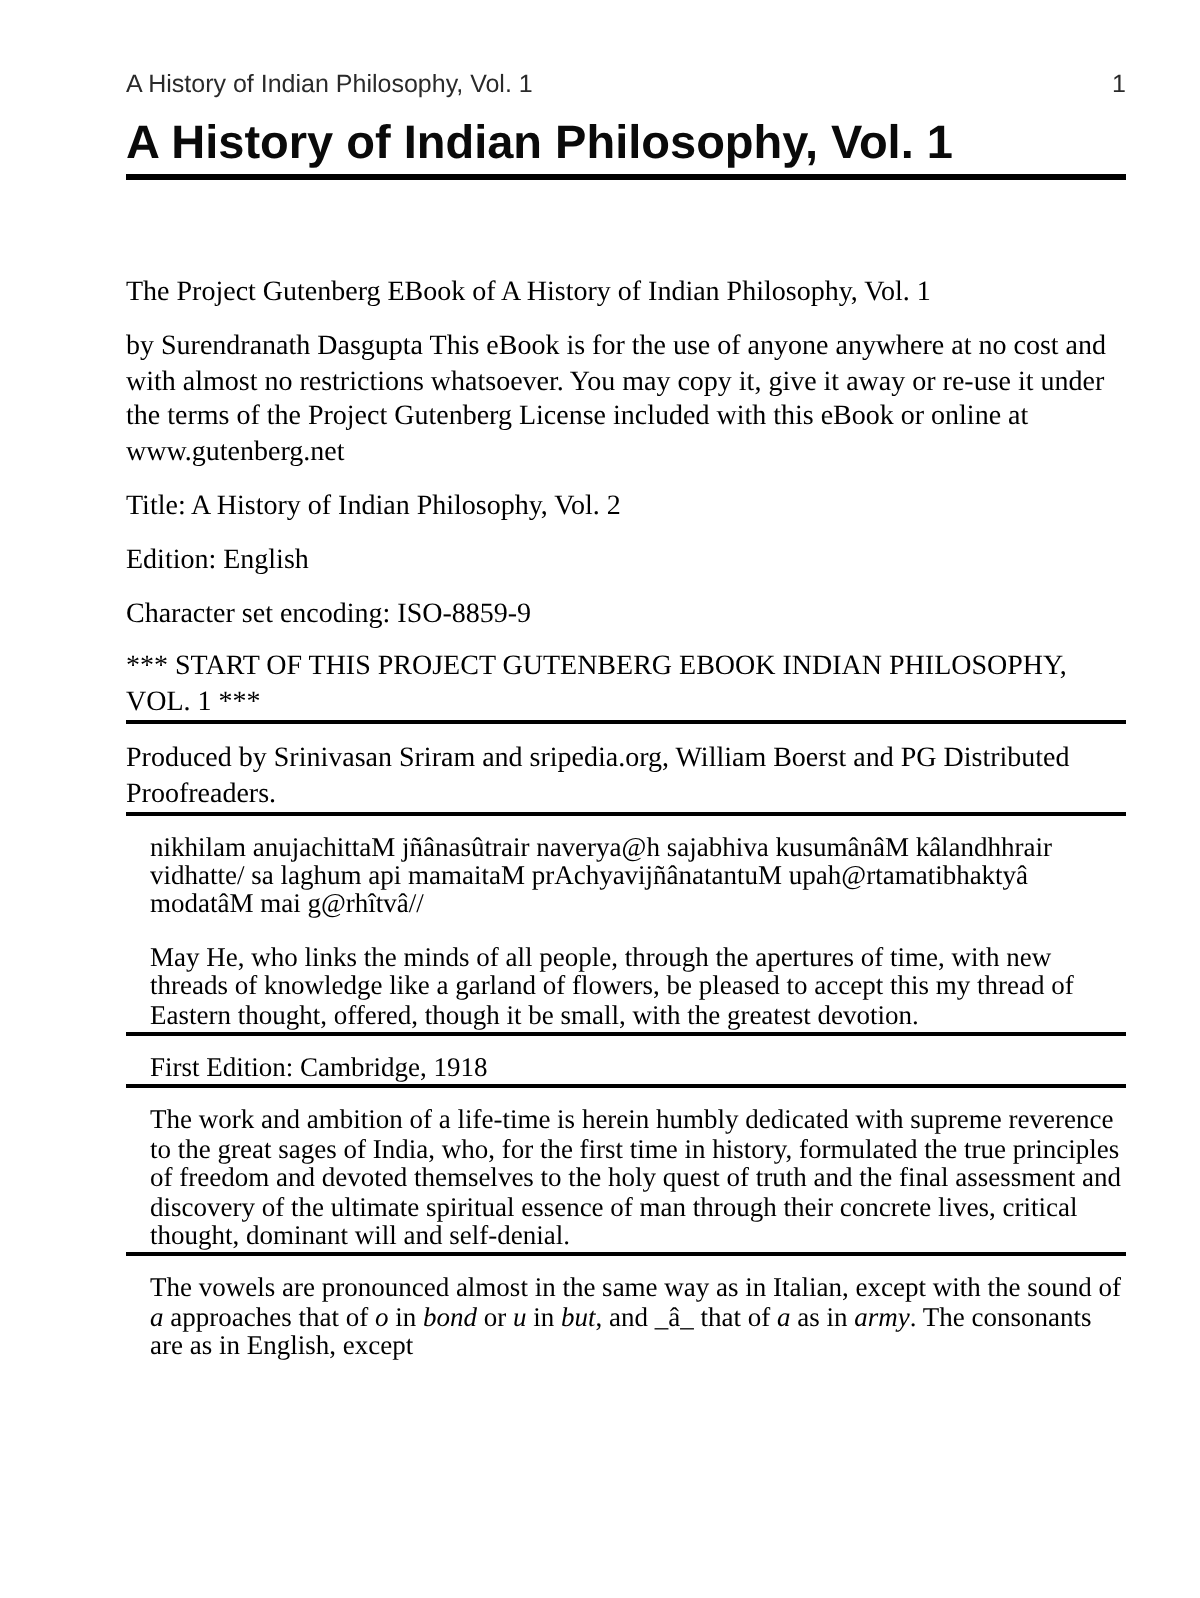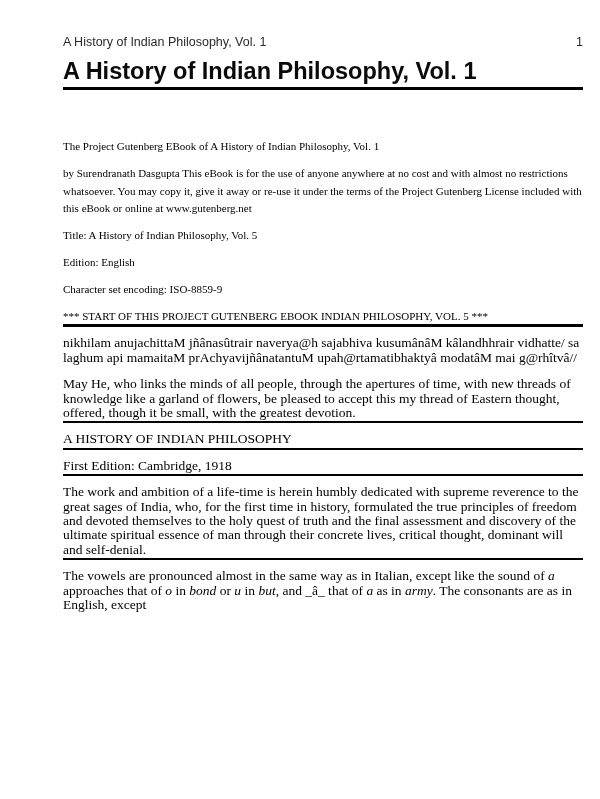--- a/index.html
+++ b/index.html
@@ -7,21 +7,21 @@
     padding: 0;
     background: #ffffff;
   }
   .page {
     position: relative;
     width: 600px;
     height: 799px;
     box-sizing: border-box;
     background: #ffffff;
     color: #000000;
-    padding: 35px 17px 0 63px;
+    padding: 35px 37px 0 63px;
     overflow: hidden;
     font-family: "Liberation Serif", "DejaVu Serif", serif;
   }
   .hdr {
     display: flex;
     justify-content: space-between;
     align-items: baseline;
     font-family: "Liberation Sans", "DejaVu Sans", sans-serif;
     font-size: 12.5px;
     line-height: 14px;
@@ -39,64 +39,64 @@
   hr.thick {
     border: 0;
     border-top: 3px solid #000;
     margin: 3px 0 4px 0;
   }
   hr.rule {
     border: 0;
     border-top: 2px solid #000;
   }
   section.gb {
-    font-size: 11px;
+    font-size: 14px;
     line-height: 17.8px;
     margin-top: 48px;
   }
   section.gb p { margin: 0 0 9px 0; }
   section.gb hr.rule { margin: -10px 0 9px 0; }
   section.bd {
     font-size: 13.5px;
     line-height: 14.4px;
   }
-  section.bd p { margin: 0 0 12px 0; }
+  section.bd p { margin: 0 0 12px 12px; }
   section.bd hr.rule { margin: -11px 0 9px 0; }
   p { text-align: left; }
 </style>
 </head>
 <body>
 
 <div class="page">
 
   <div class="hdr">
     <span>A History of Indian Philosophy, Vol. 1</span>
     <span>1</span>
   </div>
 
   <h1 class="book-title">A History of Indian Philosophy, Vol. 1</h1>
   <hr class="thick">
 
   <section class="gb">
     <p>The Project Gutenberg EBook of A History of Indian Philosophy, Vol. 1</p>
     <p>by Surendranath Dasgupta This eBook is for the use of anyone anywhere at no cost and with almost no restrictions whatsoever. You may copy it, give it away or re-use it under the terms of the Project Gutenberg License included with this eBook or online at www.gutenberg.net</p>
-    <p>Title: A History of Indian Philosophy, Vol. 5</p>
+    <p>Title: A History of Indian Philosophy, Vol. 2</p>
     <p>Edition: English</p>
     <p>Character set encoding: ISO-8859-9</p>
-    <p>*** START OF THIS PROJECT GUTENBERG EBOOK INDIAN PHILOSOPHY, VOL. 5 ***</p>
+    <p>*** START OF THIS PROJECT GUTENBERG EBOOK INDIAN PHILOSOPHY, VOL. 1 ***</p>
     <hr class="rule">
+    <p>Produced by Srinivasan Sriram and sripedia.org, William Boerst and PG Distributed Proofreaders.</p>
     <hr class="rule">
   </section>
 
   <section class="bd">
     <p>nikhilam anujachittaM jñânasûtrair naverya@h sajabhiva kusumânâM kâlandhhrair vidhatte/ sa laghum api mamaitaM prAchyavijñânatantuM upah@rtamatibhaktyâ modatâM mai g@rhîtvâ//</p>
     <p>May He, who links the minds of all people, through the apertures of time, with new threads of knowledge like a garland of flowers, be pleased to accept this my thread of Eastern thought, offered, though it be small, with the greatest devotion.</p>
     <hr class="rule">
-    <p>A HISTORY OF INDIAN PHILOSOPHY</p>
     <hr class="rule">
     <p>First Edition: Cambridge, 1918</p>
     <hr class="rule">
     <p>The work and ambition of a life-time is herein humbly dedicated with supreme reverence to the great sages of India, who, for the first time in history, formulated the true principles of freedom and devoted themselves to the holy quest of truth and the final assessment and discovery of the ultimate spiritual essence of man through their concrete lives, critical thought, dominant will and self-denial.</p>
     <hr class="rule">
-    <p><span>The vowels are pronounced almost in the same way as in Italian, except like the sound of </span><i>a</i><span> approaches that of </span><i>o</i><span> in </span><i>bond</i><span> or </span><i>u</i><span> in </span><i>but</i><span>, and _â_ that of </span><i>a</i><span> as in </span><i>army</i><span>. The consonants are as in English, except </span></p>
+    <p><span>The vowels are pronounced almost in the same way as in Italian, except with the sound of </span><i>a</i><span> approaches that of </span><i>o</i><span> in </span><i>bond</i><span> or </span><i>u</i><span> in </span><i>but</i><span>, and _â_ that of </span><i>a</i><span> as in </span><i>army</i><span>. The consonants are as in English, except </span></p>
   </section>
 
 </div>
 
 </body></html>

